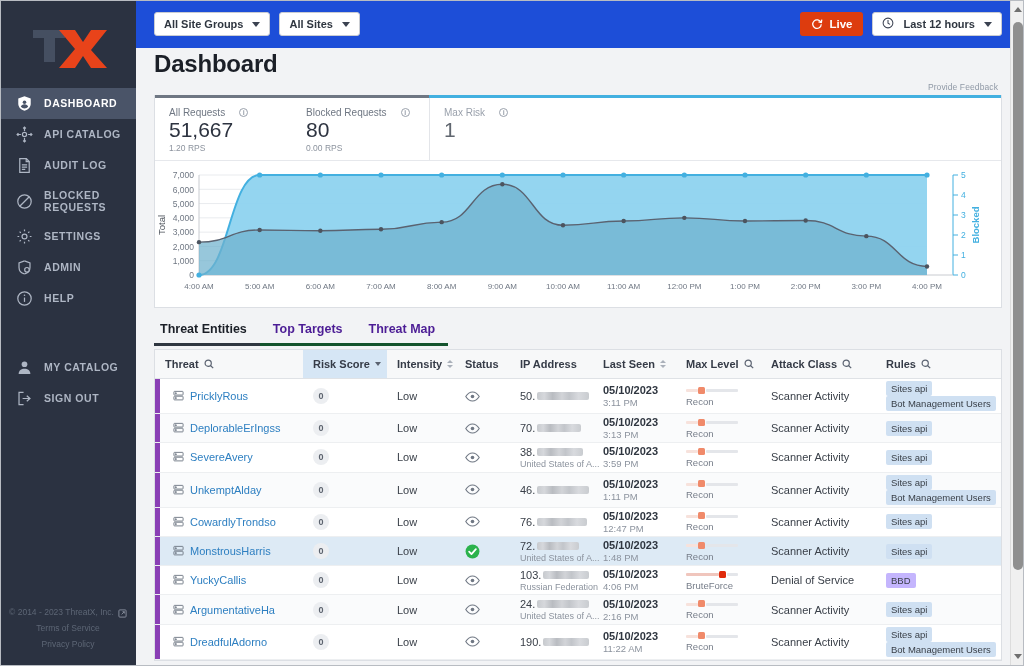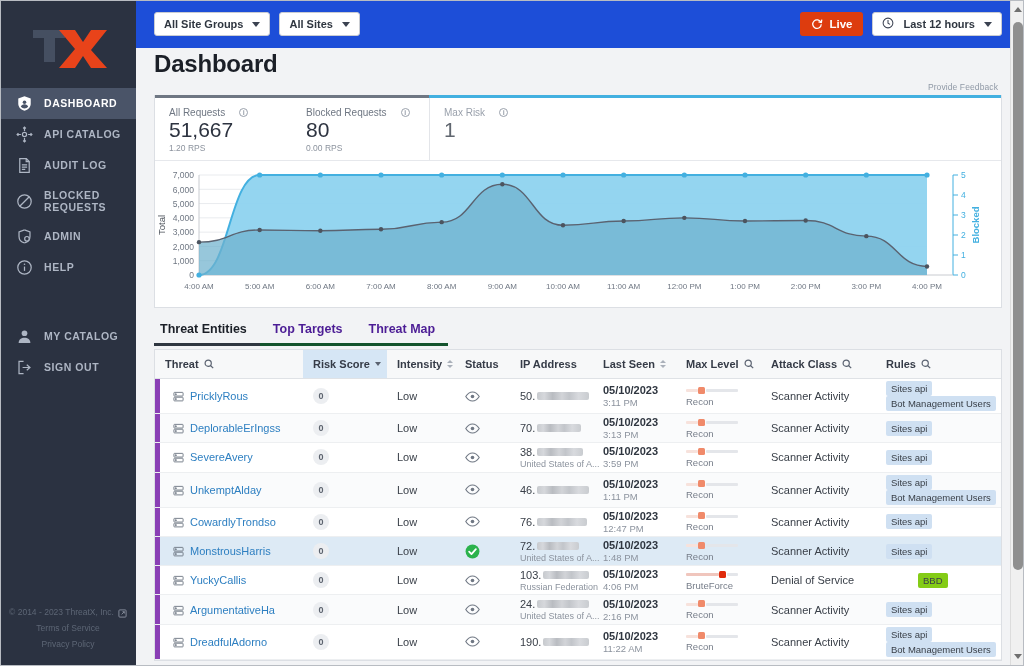--- a/index.html
+++ b/index.html
@@ -128,21 +128,21 @@
   .sort-updown i { width:0;height:0;border-left:3px solid transparent;border-right:3px solid transparent;display:block; }
   .sort-updown i.up { border-bottom:3.5px solid #aab0ba; }
   .sort-updown i.dn { border-top:3.5px solid #aab0ba; }
 
   tbody tr { height:29.3px; }
   tbody tr.odd { background:#fafbfc; }
   tbody tr.sel { background:#ddeaf5; }
   tbody td { border-bottom:1px solid #edeff1; padding:2px 4px 2px 10px; font-size:11px; color:#3a4049; vertical-align:middle; }
   td.c-threat { position:relative; padding-left:18px; }
   .rowbar { position:absolute; left:0; top:0; bottom:0; width:5px; background:#8a3fb5; }
-  .threat-in { display:flex; align-items:flex-end; gap:6px; }
+  .threat-in { display:flex; align-items:flex-start; gap:6px; }
   .srv-ico { width:11px;height:11px;flex:0 0 11px; }
   .threat-link { color:#2d7fc1; font-size:11px; white-space:nowrap; overflow:hidden; text-overflow:clip; cursor:pointer; }
   .risk-badge {
     display:inline-flex;align-items:center;justify-content:center;
     width:16px;height:16px;border-radius:50%;background:#eceef1;color:#5b626d;
     font-size:9px;font-weight:600;
   }
   .eye { width:15px;height:11px;display:block; }
   .check { width:15px;height:15px;display:block; }
   .ip-main { color:#3a4049; font-size:11px; display:flex; align-items:center; gap:0; }
@@ -155,21 +155,21 @@
   .level-wrap { padding-top:1px; }
   .level-bar { position:relative; width:56px; height:7px; }
   .level-seg { position:absolute; top:2.5px; height:3px; border-radius:1px; }
   .level-dot { position:absolute; top:0; width:7px; height:7px; border-radius:1.5px; }
   .level-name { font-size:9.5px; color:#767d89; margin-top:2px; }
   .chip {
     display:inline-block; padding:2px 5px; border-radius:2px;
     font-size:9.5px; color:#3a4049; margin-right:5px; white-space:nowrap;
   }
   .chip.blue { background:#cfe0f2; }
-  .chip.grey { background:#84cc16;margin-left:32px; }
+  .chip.grey { background:#c4b5fd; }
   .attack-txt { font-size:11px; color:#3a4049; white-space:nowrap; }
 
   
   .scrollbar {
     position:absolute; right:0; top:0; width:14px; height:666px; background:#f0f0f0;
     border-left:1px solid #dcdcdc;
   }
   .sb-thumb { position:absolute; left:2px; top:22px; width:10px; height:548px; background:#8f8f8f; border-radius:5px; }
   .sb-arrow { position:absolute; left:3px; width:0;height:0;border-left:4px solid transparent;border-right:4px solid transparent; }
   .sb-arrow.up { top:7px; border-bottom:5px solid #6f6f6f; }
@@ -229,20 +229,29 @@
       <div class="nav-item two-line">
         <span class="nav-ico">
           <svg viewBox="0 0 18 18" width="17" height="17" fill="none" stroke="#aeb6c4" stroke-width="1.3">
             <circle cx="9" cy="9" r="7.1"></circle>
               <path d="M4 14 L14 4"></path>
           </svg>
         </span>
         <span class="nav-label">BLOCKED REQUESTS</span>
       </div>
 
+      <div class="nav-item">
+        <span class="nav-ico">
+          <svg viewBox="0 0 18 18" width="17" height="17" fill="none" stroke="#aeb6c4" stroke-width="1.3">
+            <circle cx="9" cy="9" r="2.6"></circle>
+            <path d="M9 1.6 V3.4 M9 14.6 V16.4 M1.6 9 H3.4 M14.6 9 H16.4 M3.8 3.8 L5.1 5.1 M12.9 12.9 L14.2 14.2 M14.2 3.8 L12.9 5.1 M5.1 12.9 L3.8 14.2"></path>
+          </svg>
+        </span>
+        <span class="nav-label">SETTINGS</span>
+      </div>
 
       <div class="nav-item">
         <span class="nav-ico">
           <svg viewBox="0 0 18 18" width="17" height="17" fill="none" stroke="#aeb6c4" stroke-width="1.3">
             <path d="M9 2 L14.8 4.1 V8.9 c0 3.6-2.5 5.9-5.8 6.9"></path>
             <path d="M9 2 L3.2 4.1 V8.9 c0 3.6 2.5 5.9 5.8 6.9"></path>
             <circle cx="11.6" cy="11.4" r="2.4" fill="#2b3241"></circle>
           </svg>
         </span>
         <span class="nav-label">ADMIN</span>

